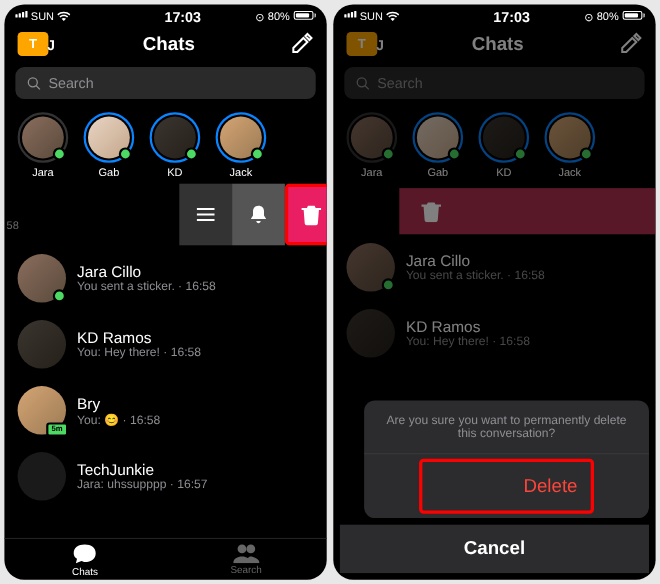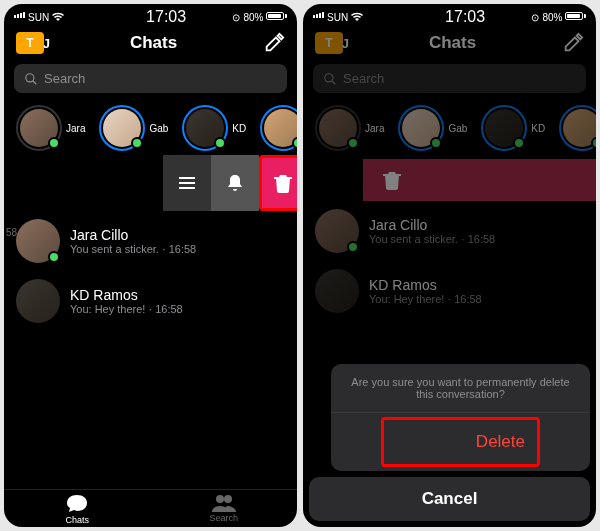--- a/index.html
+++ b/index.html
@@ -1,35 +1,35 @@
 <!DOCTYPE html>
 <html><head>
 <meta charset="utf-8">
 <style>
 * { margin: 0; padding: 0; box-sizing: border-box; font-family: -apple-system, Helvetica, Arial, sans-serif; }
 body { background: #e8e8e8; width: 600px; height: 531px; display: flex; gap: 6px; padding: 4px; }
 .phone { flex: 1; background: #000; border-radius: 18px; overflow: hidden; display: flex; flex-direction: column; position: relative; }
 .status-bar { display: flex; justify-content: space-between; align-items: center; padding: 4px 10px 0; color: #fff; font-size: 10px; font-weight: 500; }
 .status-left, .status-right { display: flex; align-items: flex-start; gap: 3px; }
-.status-center { font-weight: 400; font-size: 16px; margin-left: 36px; }
+.status-center { font-weight: 700; font-size: 13px; margin-left: 36px; }
 .signal { display: flex; gap: 1px; align-items: flex-end; }
 .signal span { width: 2px; background: #fff; border-radius: 0.5px; }
 .signal span:nth-child(1){height:3px}.signal span:nth-child(2){height:4px}.signal span:nth-child(3){height:5px}.signal span:nth-child(4){height:6px}
 .battery { display: flex; align-items: center; gap: 1px; }
 .battery-body { width: 18px; height: 8px; border: 1px solid #fff; border-radius: 2px; position: relative; }
 .battery-fill { position: absolute; left: 1px; top: 1px; bottom: 1px; width: 80%; background: #fff; border-radius: 1px; }
 .battery-tip { width: 1.5px; height: 4px; background: #fff; border-radius: 0 1px 1px 0; }
 .header { display: flex; justify-content: space-between; align-items: center; padding: 6px 12px; }
 .logo { width: 28px; height: 22px; background: #ffa500; border-radius: 4px; display: flex; align-items: center; justify-content: center; color: #fff; font-weight: 700; font-size: 12px; position: relative; }
 .logo::after { content: 'J'; position: absolute; color: #fff; right: -6px; font-size: 13px; font-weight: 700; text-shadow: 0 0 1px #000; }
 .title { color: #fff; font-size: 17px; font-weight: 600; }
 .compose { color: #fff; }
 .search-bar { margin: 4px 10px; background: #2a2a2a; border-radius: 8px; padding: 7px 10px; display: flex; align-items: center; gap: 6px; color: #8e8e93; font-size: 13px; }
 .stories { display: flex; gap: 14px; padding: 8px 12px; }
-.story { display: flex; flex-direction: row; align-items: center; gap: 4px; }
+.story { display: flex; flex-direction: column; align-items: center; gap: 4px; }
 .story-ring { width: 46px; height: 46px; border-radius: 50%; padding: 2px; position: relative; }
 .story-ring.active { border: 2px solid #0a84ff; }
 .story-ring.inactive { border: 2px solid #333; }
 .story-img { width: 100%; height: 100%; border-radius: 50%; background: linear-gradient(135deg,#8a6d5c,#5a4a3c); }
 .story-img.light { background: linear-gradient(135deg,#e8d5c4,#c4a68a); }
 .story-img.dark { background: linear-gradient(135deg,#3a3530,#252018); }
 .story-img.warm { background: linear-gradient(135deg,#d4a574,#9c7a54); }
 .dot { position: absolute; bottom: 0; right: 0; width: 12px; height: 12px; background: #4cd964; border: 2px solid #000; border-radius: 50%; }
 .story-name { color: #fff; font-size: 10px; }
 .chat-list { flex: 1; overflow: hidden; }
@@ -42,27 +42,27 @@
 .badge5m { position: absolute; bottom: -2px; right: -2px; background: #4cd964; color: #000; font-size: 7px; font-weight: 700; padding: 1px 3px; border-radius: 3px; border: 2px solid #000; }
 .swipe-actions { display: flex; height: 56px; margin-left: auto; position: relative; left: 10px; }
 .swipe-btn { width: 48px; display: flex; align-items: center; justify-content: center; color: #fff; }
 .swipe-btn.more { background: #333; }
 .swipe-btn.notify { background: #555; }
 .swipe-btn.delete { background: #e91e63; }
 .highlight-red { border: 3px solid #ff0000; border-radius: 4px; }
 .tab-bar { display: flex; border-top: 1px solid #222; padding: 4px 0 2px; }
 .tab { flex: 1; display: flex; flex-direction: column; align-items: center; gap: 1px; color: #666; font-size: 9px; }
 .tab.active { color: #fff; }
-.time58 { position: absolute; left: 2px; top: 223px; color: #666; font-size: 10px; }
+.time58 { position: absolute; left: 2px; top: 196px; color: #666; font-size: 10px; }
 .action-sheet { position: absolute; bottom: 0; left: 0; right: 0; padding: 6px; }
 .sheet-group { background: #2c2c2e; border-radius: 10px; overflow: hidden; margin-bottom: 6px; margin-left: 22px; }
 .sheet-msg { color: #8e8e93; font-size: 11px; text-align: center; padding: 12px 16px; border-bottom: 1px solid #3a3a3c; }
 .sheet-btn { color: #fff; font-size: 17px; text-align: right; padding: 12px; }
 .sheet-btn.danger { color: #ff453a; }
-.sheet-cancel { background: #2c2c2e; border-radius: 10px; color: #fff; font-size: 17px; font-weight: 600; text-align: center; padding: 12px; }
+.sheet-cancel { background: #2c2c2e; border-radius: 0; color: #fff; font-size: 17px; font-weight: 600; text-align: center; padding: 12px; }
 .dimmed { opacity: 0.5; }
 .delete-strip { background: #b03050; height: 42px; margin-left: 60px; display: flex; align-items: center; padding-left: 20px; color: #fff; }
 svg { display: block; }
 </style>
 </head>
 <body>
 
 <div class="phone">
   <div class="status-bar">
     <div class="status-left">
@@ -172,20 +172,39 @@
     </div>
     <div class="chat-item">
       <div class="chat-avatar">
           <div class="img story-img dark"></div>
         </div>
       <div class="chat-info">
           <div class="chat-name">KD Ramos</div>
           <div class="chat-preview"><span>You: Hey there!</span> · <span>16:58</span></div>
         </div>
     </div>
+    <div class="chat-item">
+      <div class="chat-avatar">
+          <div class="img story-img warm"></div>
+          <div class="badge5m">5m</div>
+        </div>
+      <div class="chat-info">
+          <div class="chat-name">Bry</div>
+          <div class="chat-preview"><span>You: 😊</span> · <span>16:58</span></div>
+        </div>
+    </div>
+    <div class="chat-item">
+      <div class="chat-avatar">
+          <div class="img" style="background:#1a1a1a"></div>
+        </div>
+      <div class="chat-info">
+          <div class="chat-name">TechJunkie</div>
+          <div class="chat-preview"><span>Jara: uhssupppp</span> · <span>16:57</span></div>
+        </div>
+    </div>
   </div>
 
   <div class="tab-bar">
     <div class="tab active">
         <svg width="22" height="20" viewBox="0 0 22 20">
           <path fill="#fff" d="M11 1C5 1 1 4 1 9c0 2 1 4 3 5l-1 4 5-2c1 0 2 1 3 1 6 0 10-3 10-8S17 1 11 1z"></path>
         </svg>
         <span>Chats</span>
       </div>
     <div class="tab">

